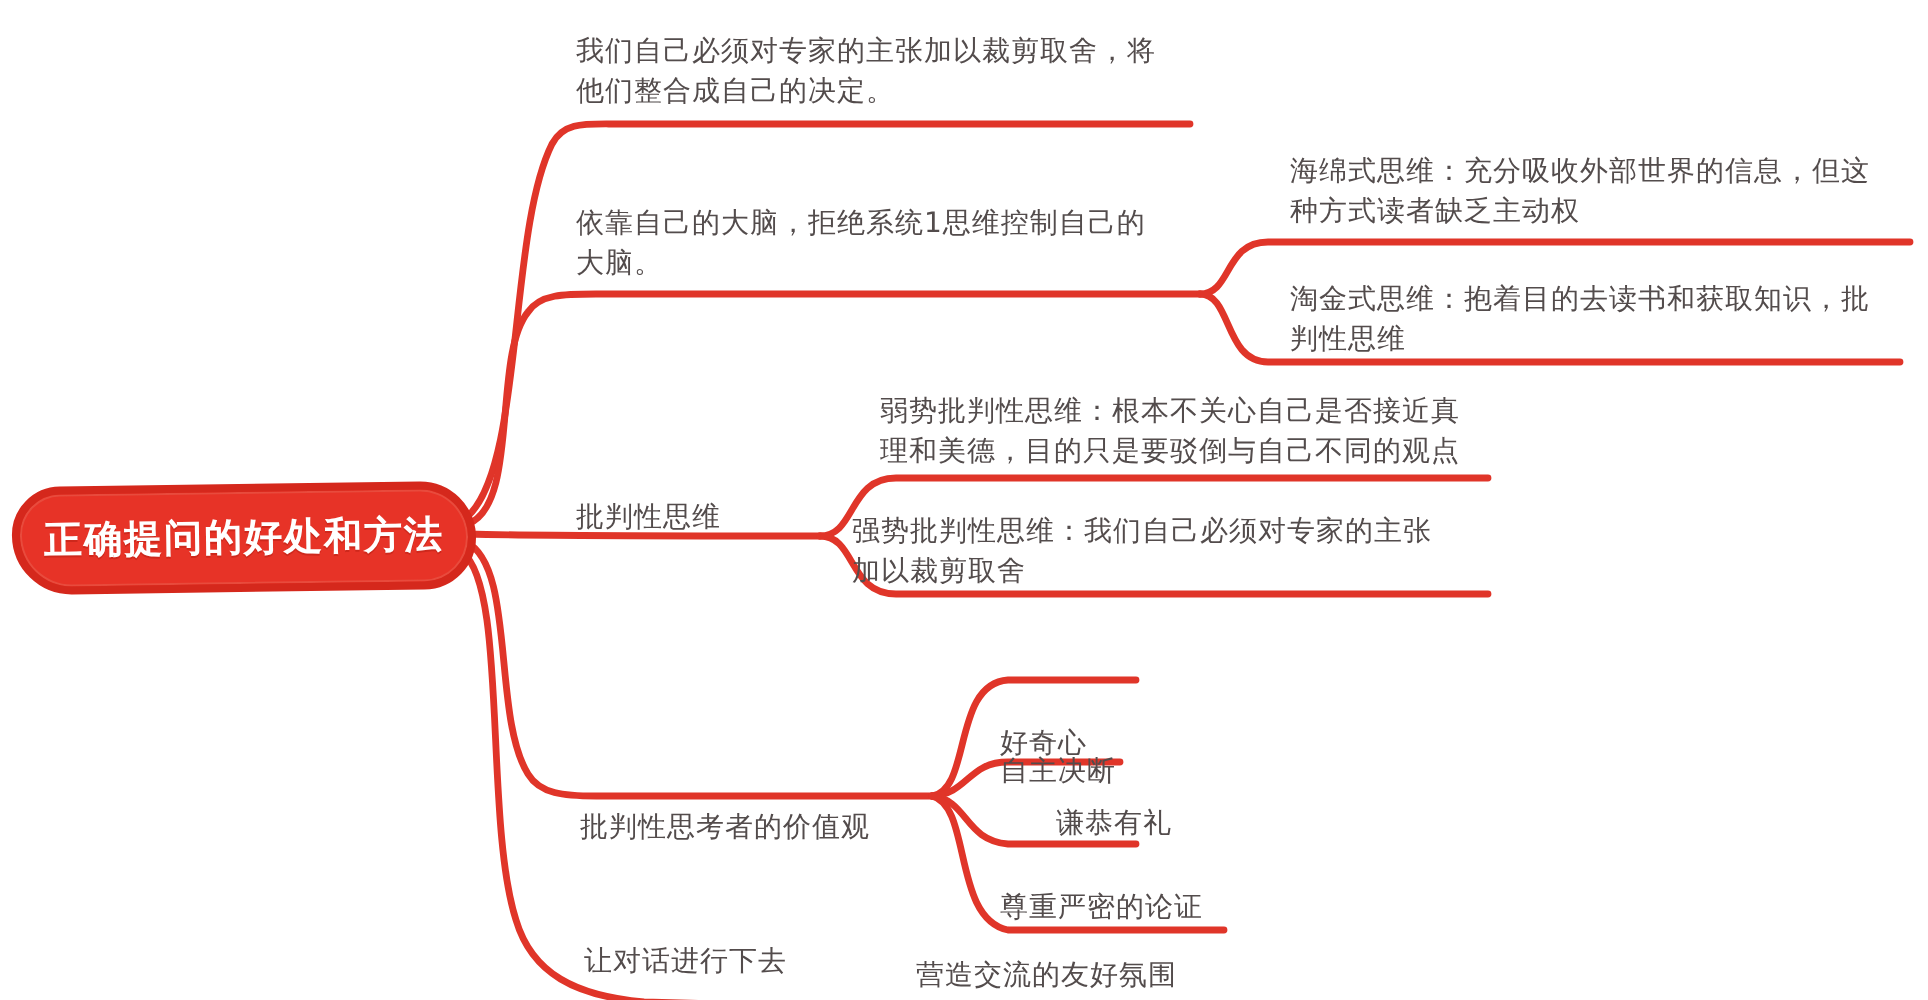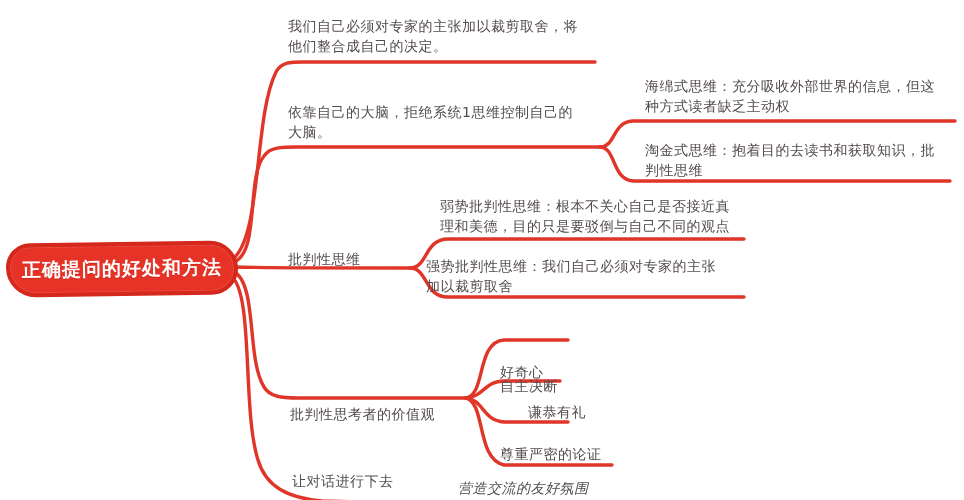--- a/index.html
+++ b/index.html
@@ -83,15 +83,15 @@
   <div class="label" style="left:426px;top:196px;width:300px;margin-left:14px;">弱势批判性思维：根本不关心自己是否接近真理和美德，目的只是要驳倒与自己不同的观点</div>
   <div class="label" style="left:426px;top:256px;width:300px;">强势批判性思维：我们自己必须对专家的主张加以裁剪取舍</div>
 
   <div class="label" style="left:290px;top:379px;width:180px;white-space:nowrap;margin-top:25px;">批判性思考者的价值观</div>
   <div class="label" style="left:500px;top:332px;white-space:nowrap;margin-top:44px;">自主决断</div>
   <div class="label" style="left:500px;top:362px;white-space:nowrap;text-align:right;">好奇心</div>
   <div class="label" style="left:500px;top:402px;white-space:nowrap;margin-left:28px;">谦恭有礼</div>
   <div class="label" style="left:500px;top:444px;white-space:nowrap;">尊重严密的论证</div>
 
   <div class="label" style="left:292px;top:471px;white-space:nowrap;">让对话进行下去</div>
-  <div class="label" style="left:458px;top:478px;white-space:nowrap;font-style:italic;">营造交流的友好氛围</div>
+  <div class="label" style="left:458px;top:478px;white-space:nowrap;">营造交流的友好氛围</div>
 
 </div>
 
 </body></html>

